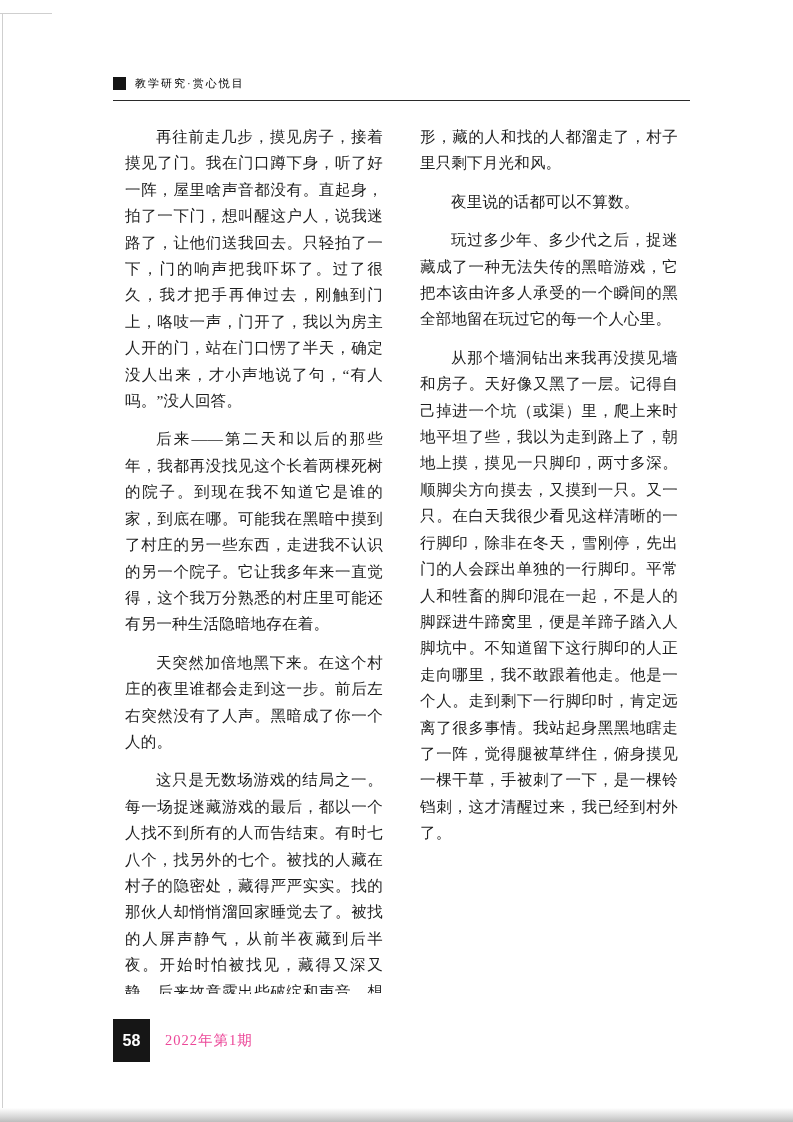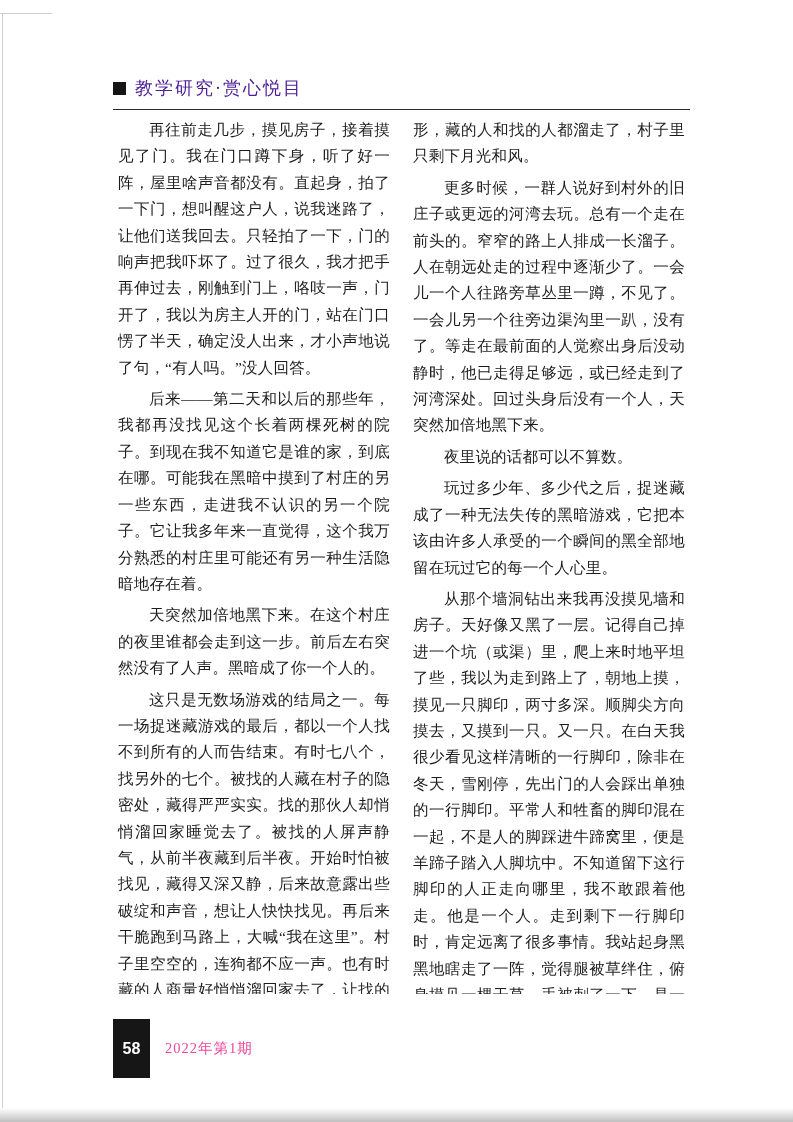--- a/index.html
+++ b/index.html
@@ -23,50 +23,50 @@
   }
   .scan-edge-bottom {
     position:absolute; left:0; right:0; bottom:0; height:14px;
     background:linear-gradient(to bottom,#ffffff 0%,#d9d9d9 60%,#bdbdbd 100%);
   }
 
   
   .header { position:absolute; left:113px; top:76px; width:577px; }
   .header-row {
     display:flex; align-items:center; gap:9px;
-    font-size:18px; color:#4c1d95; letter-spacing:2px;
+    font-size:11px; color:#000000; letter-spacing:2px;
   }
   .header-square { width:13px; height:13px; background:#151515; flex:0 0 auto; }
   .header-rule { margin-top:9px; border-top:1.5px solid #2a2a2a; }
 
   
   .columns {
     position:absolute; left:113px; top:112px; width:577px; height:882px;
     display:flex; gap:13px;
   }
   .col { width:282px; overflow:hidden; }
   p.para {
-    margin:5px;
+    margin:12px;
     font-size:15.5px;
     line-height:26.4px;
     color:#1c1c1c;
     text-align:justify;
     text-indent:2em;
     letter-spacing:0.2px;
     word-break:break-all;
   }
   p.para.no-indent { text-indent:0; }
 
   
   .footer {
     position:absolute; left:113px; top:1019px;
     display:flex; align-items:center; gap:15px;
   }
   .page-number-box {
-    min-width:31px; height:27px; padding:16px 3px;
+    min-width:31px; height:27px; padding:8px 3px;
     background:#161616; color:#ffffff;
     display:flex; align-items:center; justify-content:center;
     font-family:"Liberation Sans","DejaVu Sans",sans-serif;
     font-weight:bold; font-size:16px;
   }
   .issue-label { font-size:14.5px; color:#ec4899; letter-spacing:1px; }
 </style>
 </head>
 <body>
 
@@ -85,21 +85,20 @@
 
   <div class="columns">
     <div class="col">
         <p class="para">再往前走几步，摸见房子，接着摸见了门。我在门口蹲下身，听了好一阵，屋里啥声音都没有。直起身，拍了一下门，想叫醒这户人，说我迷路了，让他们送我回去。只轻拍了一下，门的响声把我吓坏了。过了很久，我才把手再伸过去，刚触到门上，咯吱一声，门开了，我以为房主人开的门，站在门口愣了半天，确定没人出来，才小声地说了句，“有人吗。”没人回答。</p>
         <p class="para">后来——第二天和以后的那些年，我都再没找见这个长着两棵死树的院子。到现在我不知道它是谁的家，到底在哪。可能我在黑暗中摸到了村庄的另一些东西，走进我不认识的另一个院子。它让我多年来一直觉得，这个我万分熟悉的村庄里可能还有另一种生活隐暗地存在着。</p>
         <p class="para">天突然加倍地黑下来。在这个村庄的夜里谁都会走到这一步。前后左右突然没有了人声。黑暗成了你一个人的。</p>
         <p class="para">这只是无数场游戏的结局之一。每一场捉迷藏游戏的最后，都以一个人找不到所有的人而告结束。有时七八个，找另外的七个。被找的人藏在村子的隐密处，藏得严严实实。找的那伙人却悄悄溜回家睡觉去了。被找的人屏声静气，从前半夜藏到后半夜。开始时怕被找见，藏得又深又静，后来故意露出些破绽和声音，想让人快快找见。再后来干脆跑到马路上，大喊“我在这里”。村子里空空的，连狗都不应一声。也有时藏的人商量好悄悄溜回家去了，让找的人满村子翻找。还有一种情</p>
       </div>
     <div class="col">
         <p class="para no-indent">形，藏的人和找的人都溜走了，村子里只剩下月光和风。</p>
-        <p class="para">更多时候，一群人说好到村外的旧庄子或更远的河湾去玩。总有一个走在前头的。窄窄的路上人排成一长溜子。人在朝远处走的过程中逐渐少了。一会儿一个人往路旁草丛里一蹲，不见了。一会儿另一个往旁边渠沟里一趴，没有了。等走在最前面的人觉察出身后没动静时，他已走得足够远，或已经走到了河湾深处。回过头身后没有一个人，天突然加倍地黑下来。</p>
         <p class="para">夜里说的话都可以不算数。</p>
         <p class="para">玩过多少年、多少代之后，捉迷藏成了一种无法失传的黑暗游戏，它把本该由许多人承受的一个瞬间的黑全部地留在玩过它的每一个人心里。</p>
         <p class="para">从那个墙洞钻出来我再没摸见墙和房子。天好像又黑了一层。记得自己掉进一个坑（或渠）里，爬上来时地平坦了些，我以为走到路上了，朝地上摸，摸见一只脚印，两寸多深。顺脚尖方向摸去，又摸到一只。又一只。在白天我很少看见这样清晰的一行脚印，除非在冬天，雪刚停，先出门的人会踩出单独的一行脚印。平常人和牲畜的脚印混在一起，不是人的脚踩进牛蹄窝里，便是羊蹄子踏入人脚坑中。不知道留下这行脚印的人正走向哪里，我不敢跟着他走。他是一个人。走到剩下一行脚印时，肯定远离了很多事情。我站起身黑黑地瞎走了一阵，觉得腿被草绊住，俯身摸见一棵干草，手被刺了一下，是一棵铃铛刺，这才清醒过来，我已经到村外了。</p>
       </div>
   </div>
 
   <div class="footer">
     <div class="page-number-box">58</div>
     <div class="issue-label">2022年第1期</div>
   </div>

